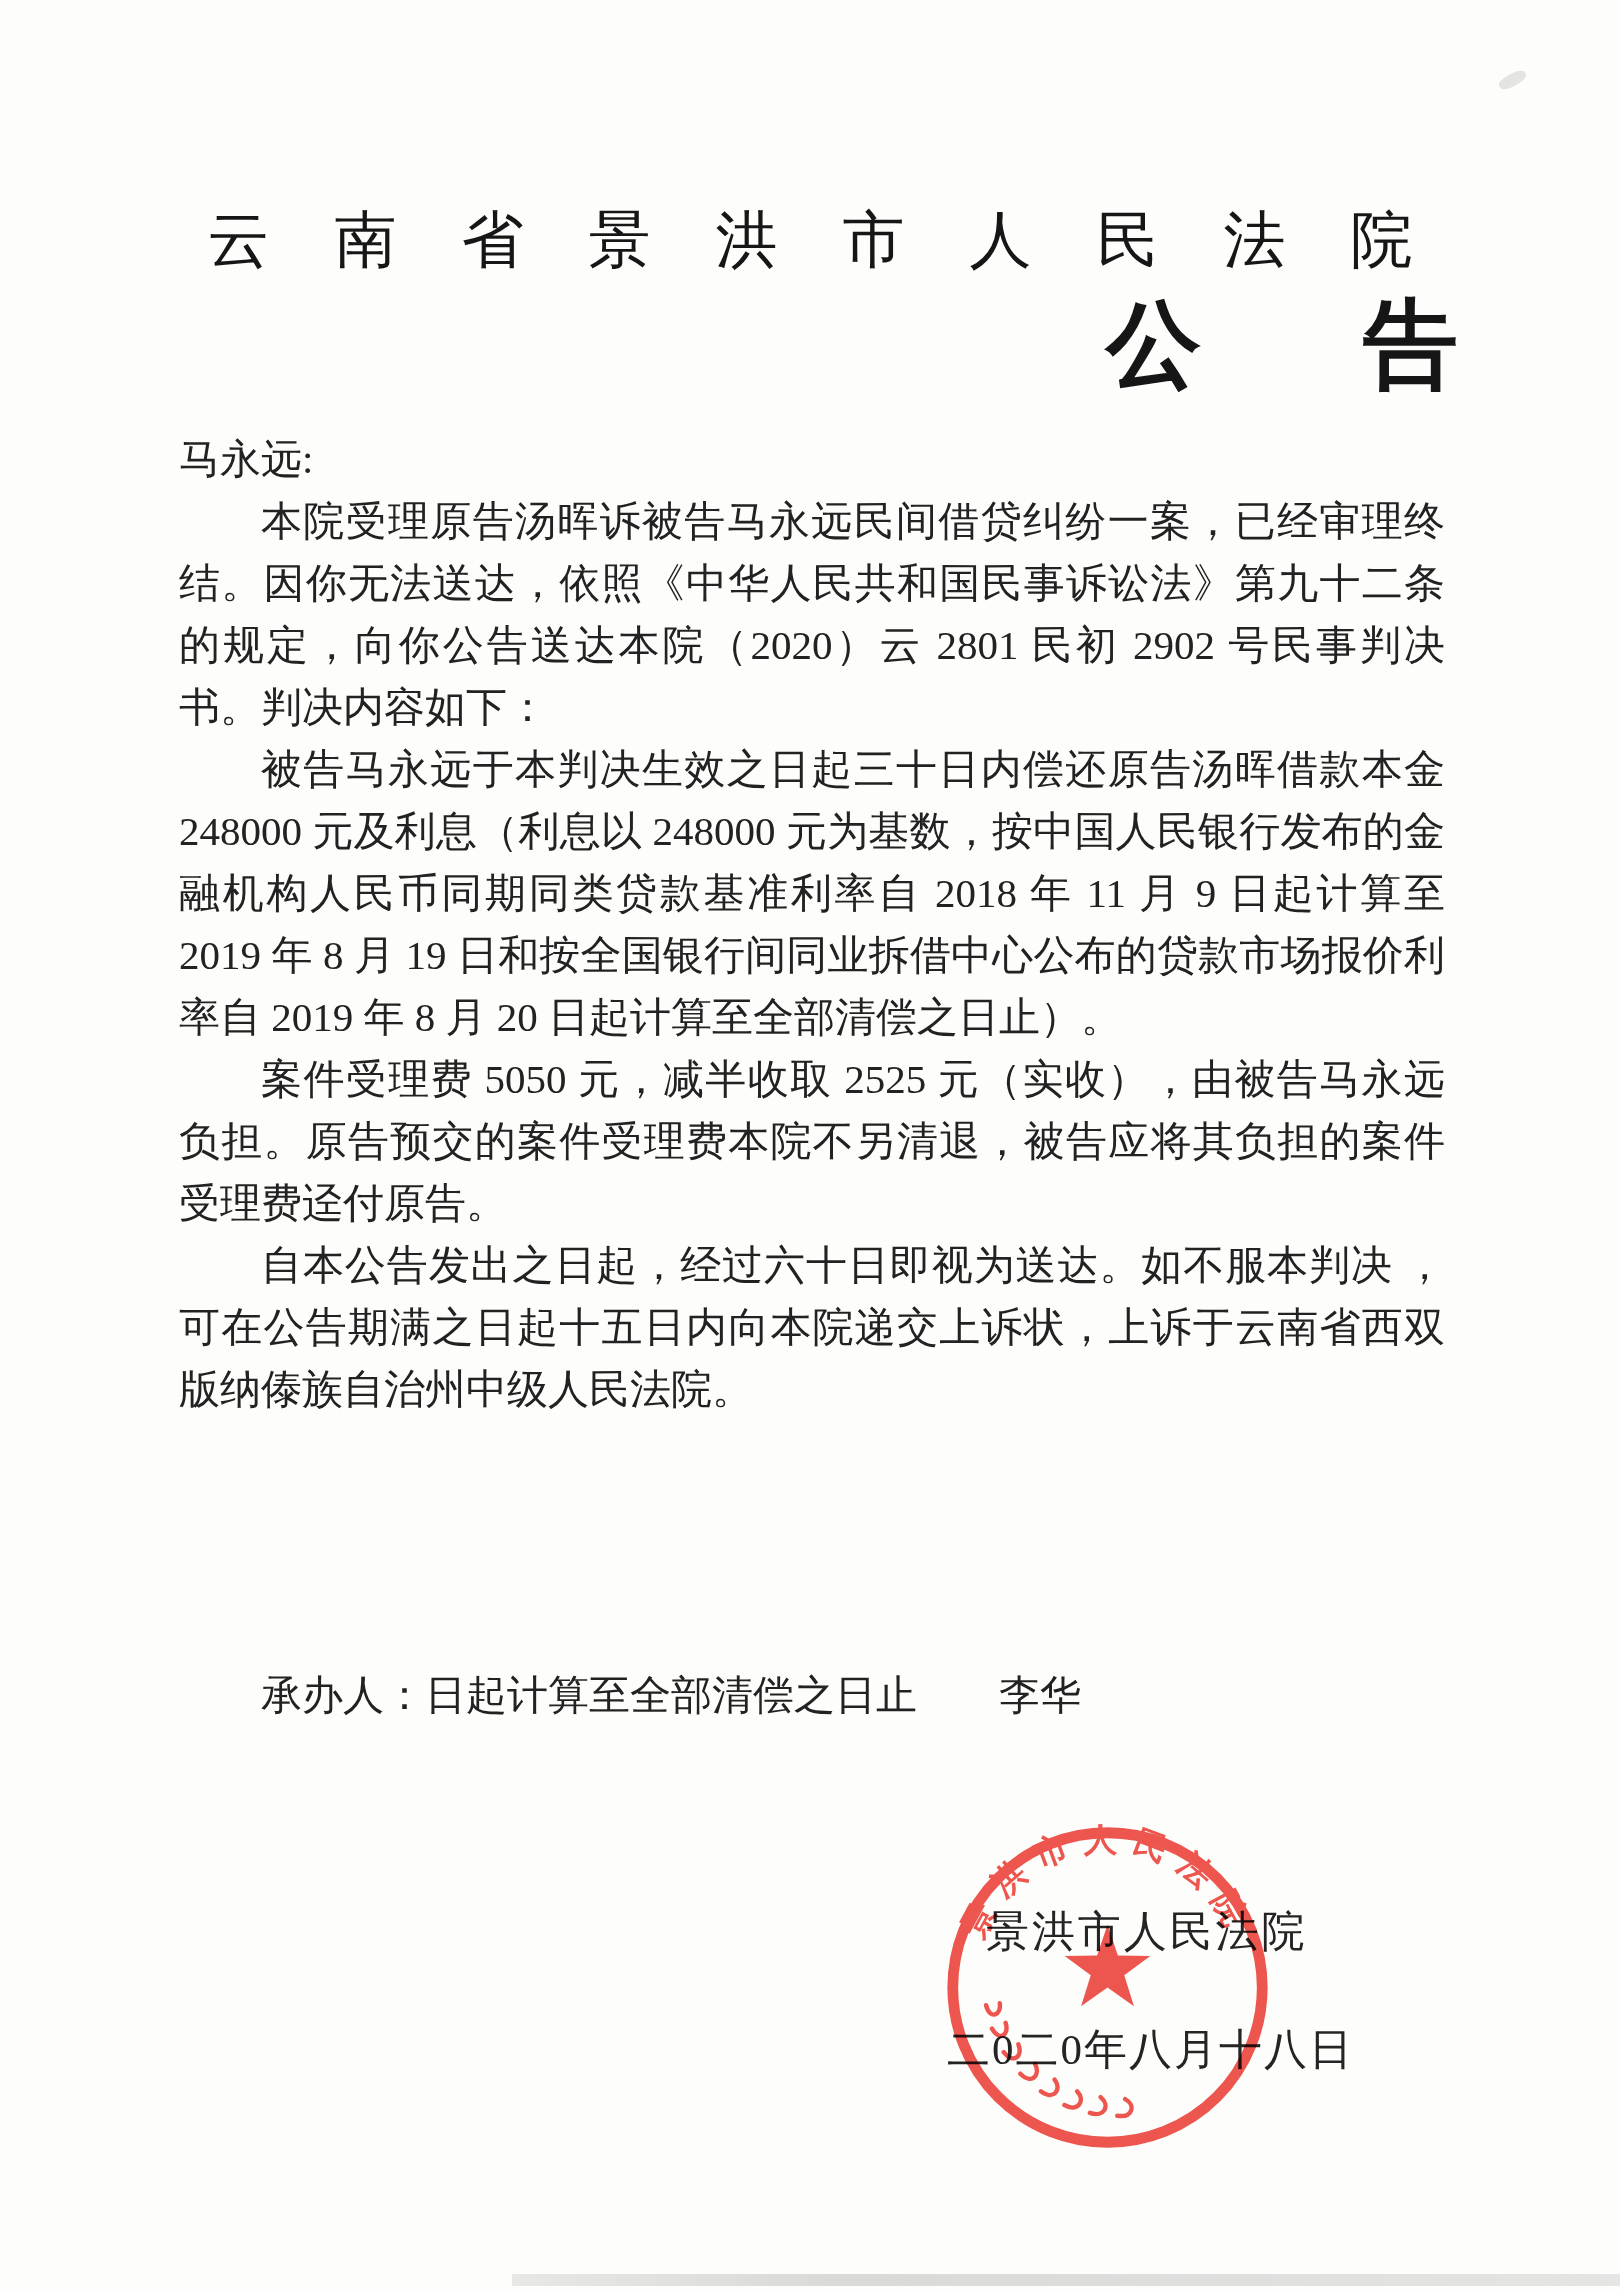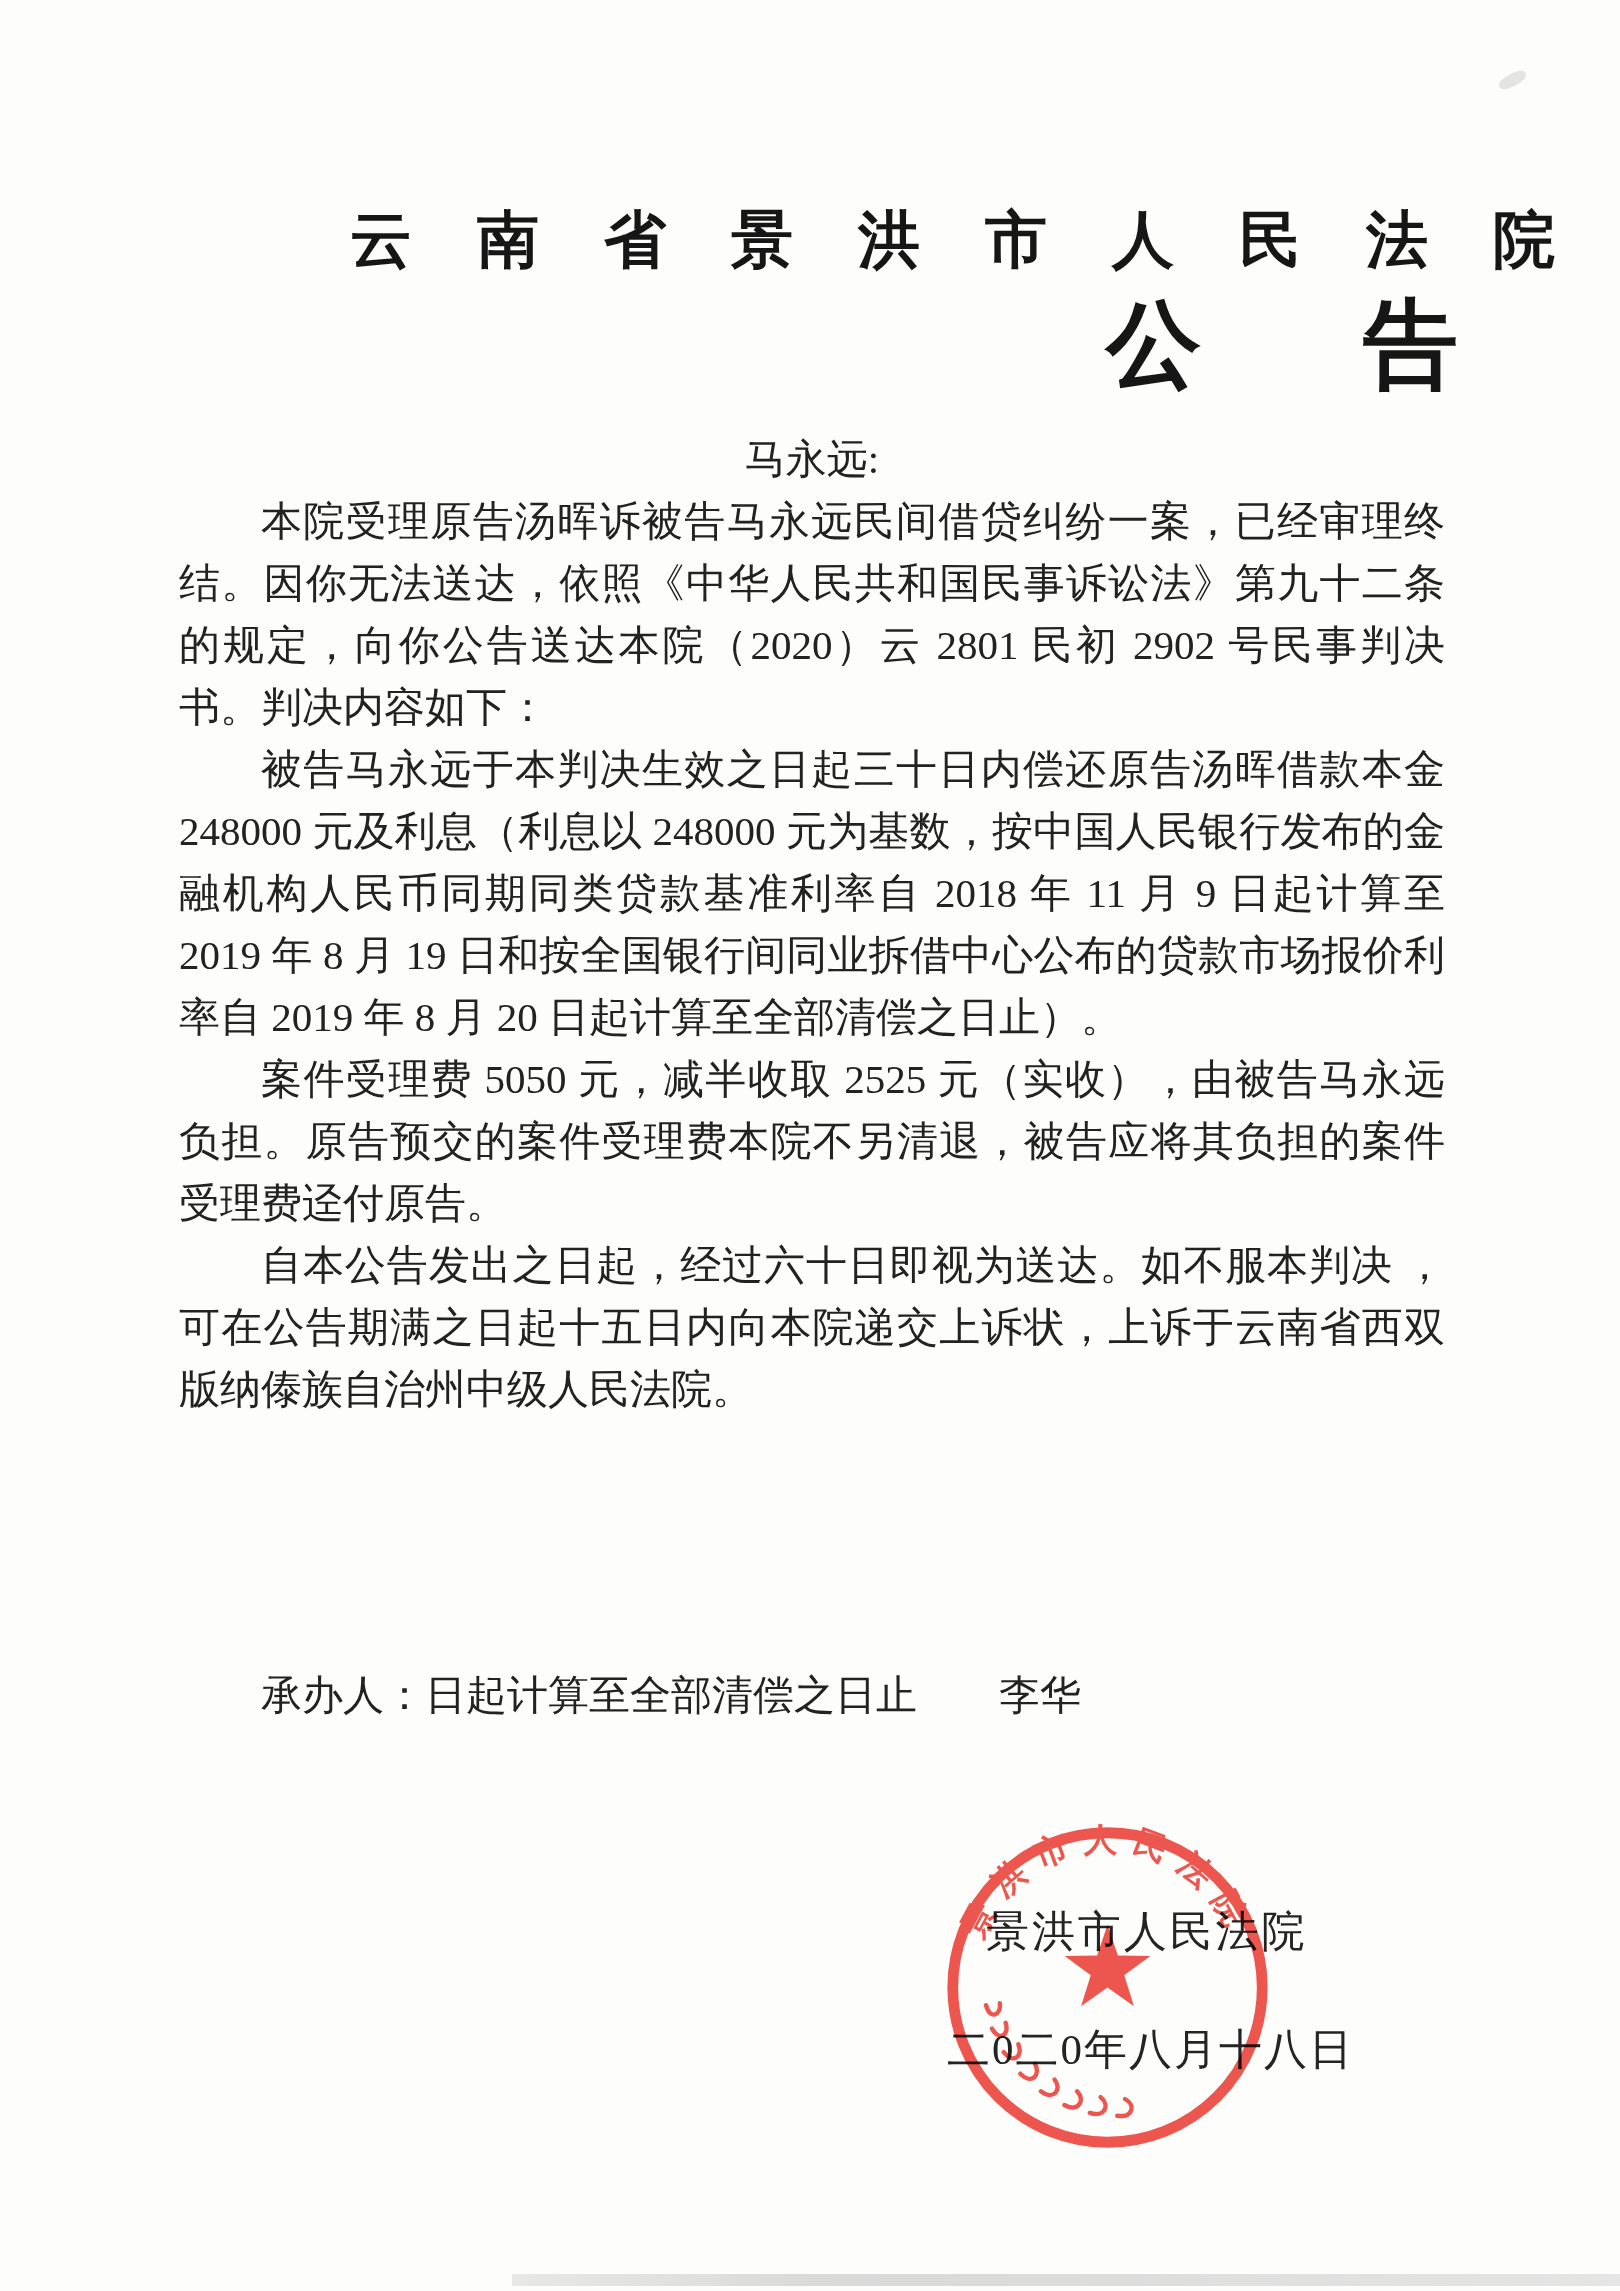--- a/index.html
+++ b/index.html
@@ -7,23 +7,23 @@
     position:relative;
     width:1620px;height:2292px;
     margin:0 auto;
     background:#fdfdfb;
     overflow:hidden;
     font-family:"Liberation Serif","DejaVu Serif",serif;
     color:#1c1c1c;
   }
   .court-title{
     position:absolute;top:198px;left:0;width:100%;
-    text-align:right;
+    text-align:center;
     font-family:"Liberation Sans","DejaVu Sans",sans-serif;
-    font-weight:bold;
+    font-weight:normal;
     font-size:62px;
     letter-spacing:65px;
     text-indent:65px;
     color:#161616;
     white-space:nowrap;
   }
   .doc-title{
     position:absolute;top:282px;left:0;width:100%;
     text-align:right;
     font-family:"Liberation Sans","DejaVu Sans",sans-serif;
@@ -32,21 +32,21 @@
     letter-spacing:162px;
     text-indent:162px;
     color:#161616;
     white-space:nowrap;
   }
   .body-block{
     position:absolute;left:179px;top:428px;width:1266px;
     font-size:41px;line-height:62px;
     color:#222;
   }
-  .addressee{margin:0;text-align:center;}
+  .addressee{margin:0;}
   .para{
     margin:0;
     text-indent:2em;
     text-align:justify;
     text-align-last:left;
   }
   .undertaker{
     position:absolute;left:179px;top:1664px;
     font-size:41px;line-height:62px;
     text-indent:2em;

